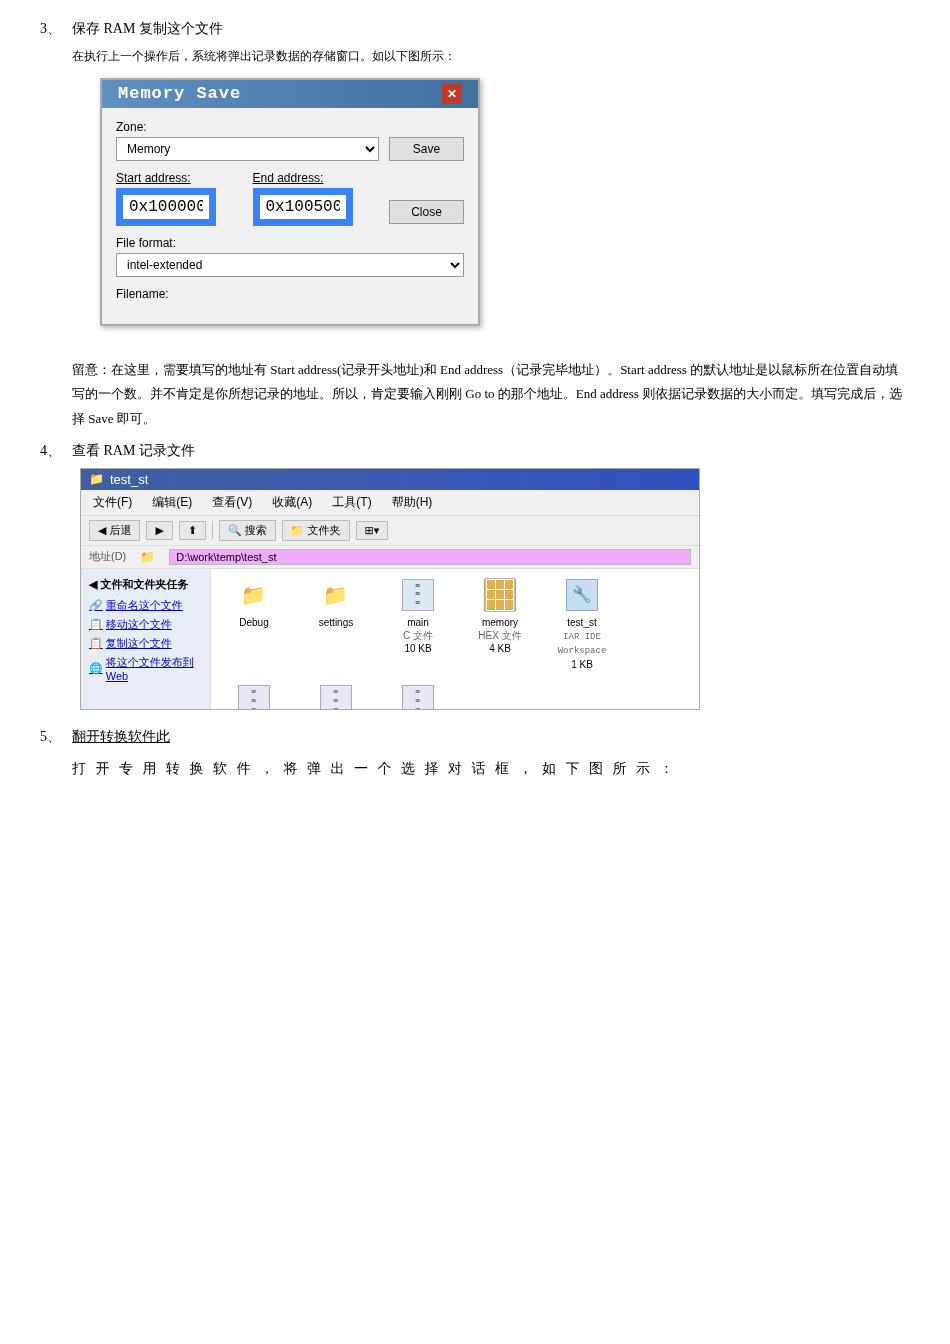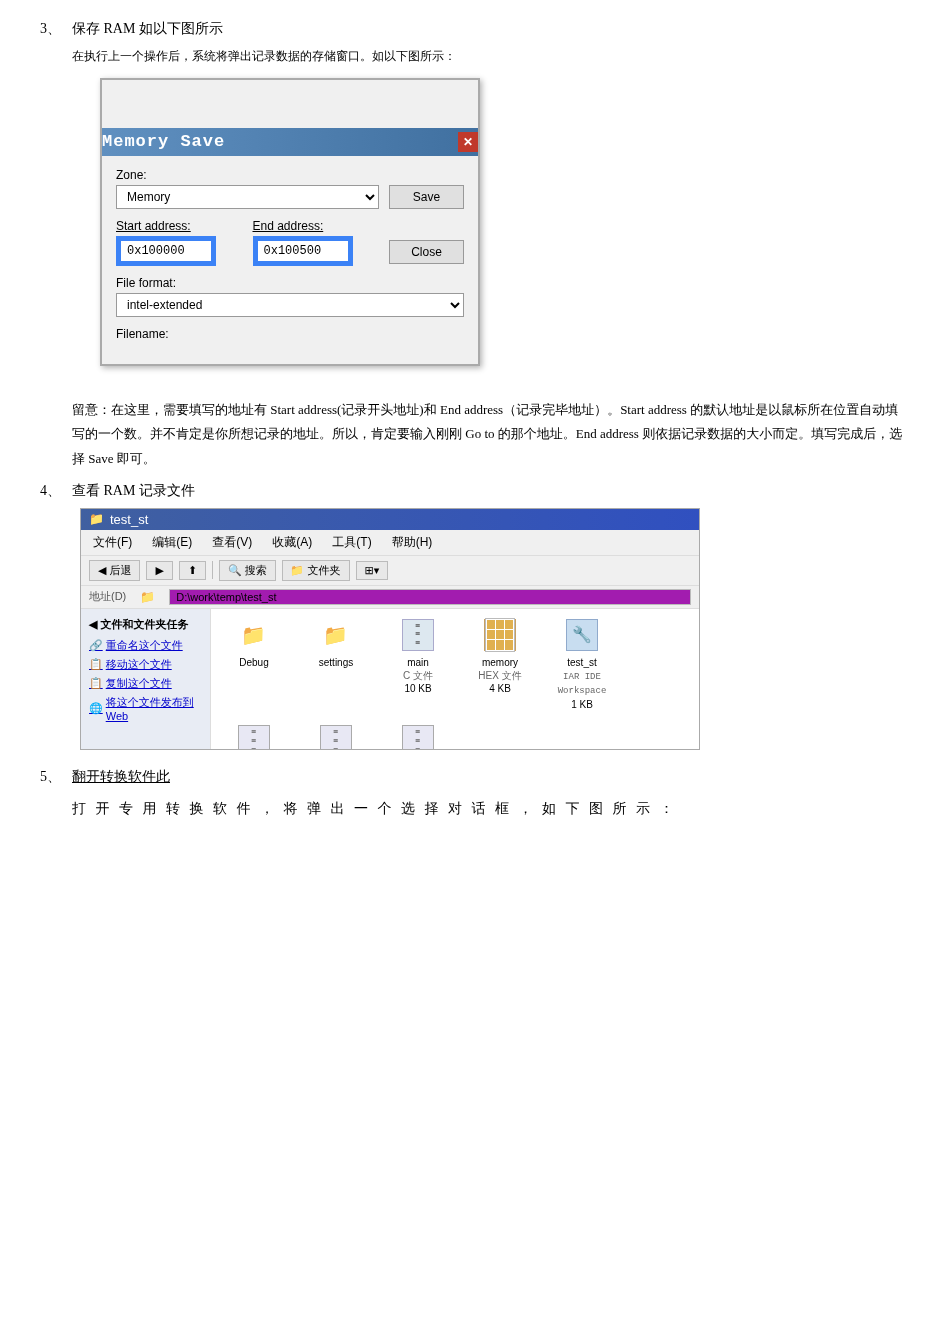--- a/index.html
+++ b/index.html
@@ -44,25 +44,24 @@
       border: 2px solid #aaa;
       background: #f0f0f0;
       width: 380px;
       font-family: "Courier New", monospace;
       box-shadow: 2px 2px 6px rgba(0,0,0,0.3);
     }
 
     .dialog-titlebar {
       background: linear-gradient(to right, #6090c0, #4070a0);
       color: white;
-      padding: 4px 0;
+      padding: 4px 16px;
       display: flex;
       align-items: center;
       justify-content: space-between;
-      margin-top: 48px;
     }
 
     .dialog-title-text {
       font-family: "Courier New", monospace;
       font-size: 17px;
       font-weight: bold;
       letter-spacing: 1px;
     }
 
     .dialog-close-btn {
@@ -116,24 +115,24 @@
       background: #e0e0e0;
       border: 1px solid #999;
       cursor: pointer;
       font-size: 12px;
       font-family: Arial, sans-serif;
     }
 
     .dialog-input {
       width: 100%;
       padding: 3px 6px;
-      border: 5px solid #3b82f6;
+      border: 7px solid #3b82f6;
       background: #fff;
       font-family: "Courier New", monospace;
-      font-size: 12px;
+      font-size: 16px;
     }
 
     .addr-row {
       display: flex;
       gap: 20px;
       margin-bottom: 10px;
     }
 
     .addr-field {
       flex: 1;
@@ -245,21 +244,21 @@
       align-items: center;
       gap: 14px;
     }
 
     .address-label {
       font-size: 11px;
       color: #555;
     }
 
     .address-path {
-      background: #a21caf;
+      background: #f0abfc;
       border: 1px solid #bbb;
       padding: 1px 6px;
       font-size: 11px;
       flex: 1;
     }
 
     .explorer-content {
       display: flex;
       height: 140px;
     }
@@ -367,21 +366,21 @@
     .underline-text {
       text-decoration: underline;
     }
   </style>
 </head>
 <body>
 
 <div class="step-item">
   <div class="step-header">
     <span class="step-num">3、</span>
-    <span>保存 RAM 如以下图所示</span>
+    <span>保存 RAM 复制这个文件</span>
   </div>
   <div class="step-desc">在执行上一个操作后，系统将弹出记录数据的存储窗口。如以下图所示：</div>
 
   
   <div class="dialog-container">
     <div class="dialog">
       <div class="dialog-titlebar">
         <span class="dialog-title-text">Memory  Save</span>
         <button class="dialog-close-btn">✕</button>
       </div>

